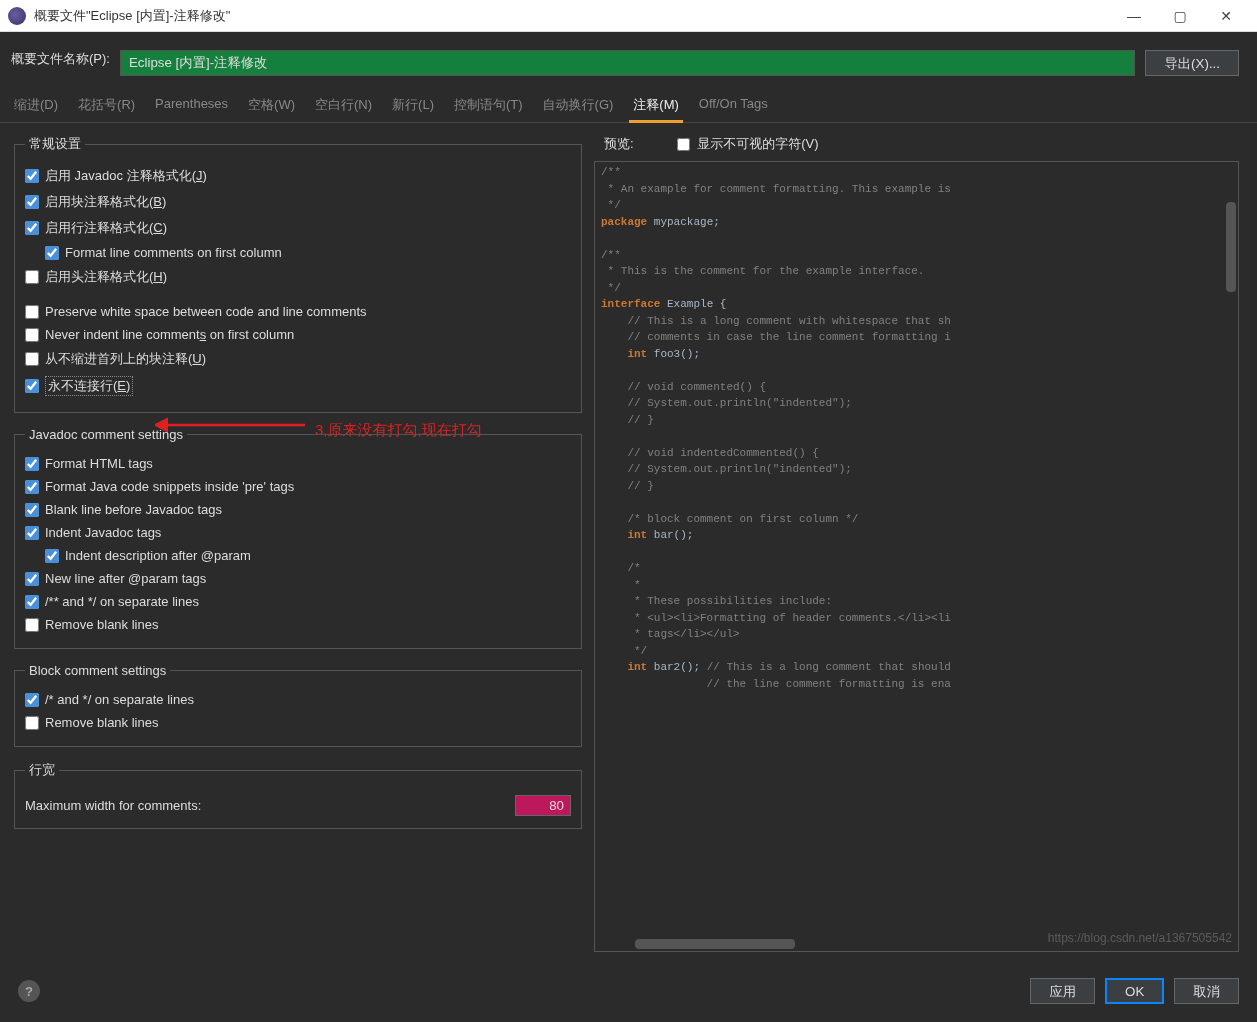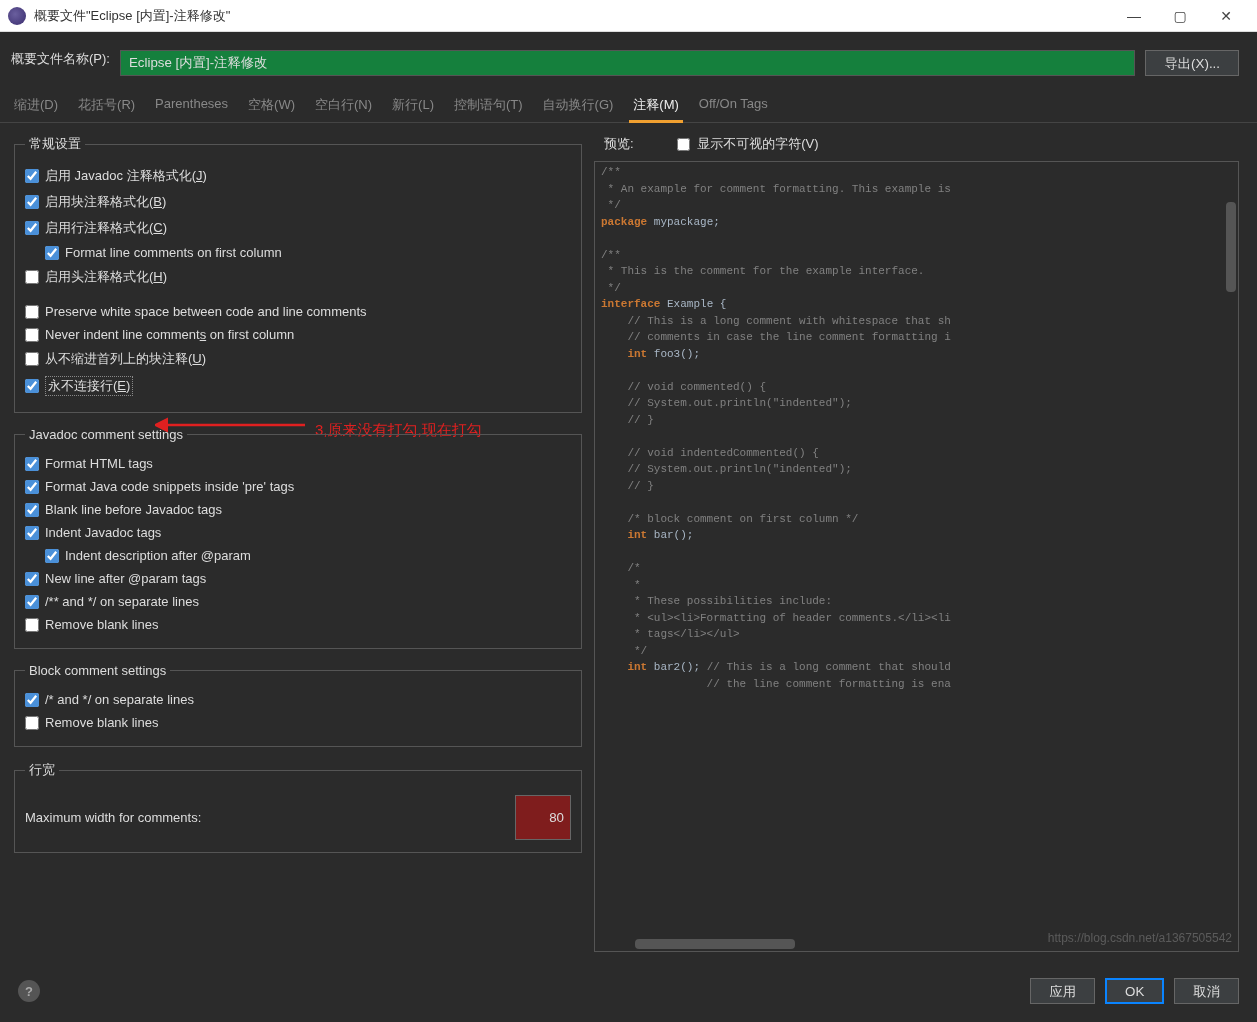--- a/index.html
+++ b/index.html
@@ -113,21 +113,21 @@
   display:inline-block;
 }
 .annotation-text {
   color: #e02020;
   font-size: 15px;
   font-weight: 500;
 }
 .arrow-svg { position:absolute; pointer-events:none; }
 .width-row { display:flex; align-items:center; justify-content:space-between; padding-top:6px;}
 .width-row input[type=text] {
-  width:56px; text-align:right; background:#7f1d1d; border:1px solid #666; color:#ddd; padding:14px 6px;
+  width:56px; text-align:right; background:#be185d; border:1px solid #666; color:#ddd; padding:2px 6px;
 }
 .preview-head { display:flex; align-items:center; justify-content:flex-start; padding: 0 4px 8px 10px; }
 .preview-head label { white-space:nowrap;margin-left:43px; }
 .code-preview {
   flex:1;
   border:1px solid #555;
   background:#2b2b2b;
   overflow:hidden;
   position:relative;
 }

